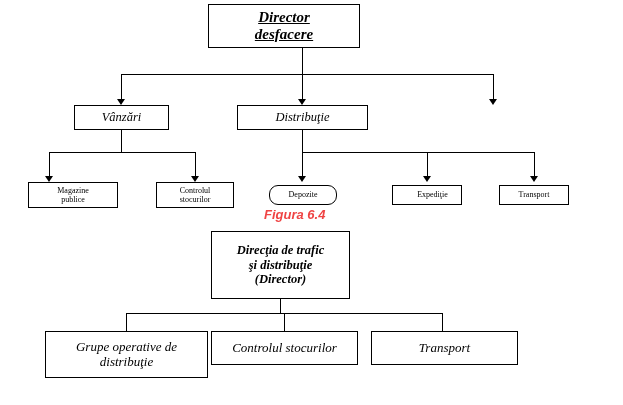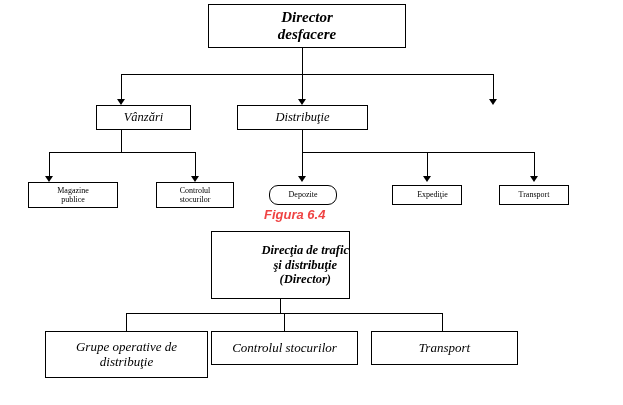--- a/index.html
+++ b/index.html
@@ -76,37 +76,37 @@
     border-right: 4px solid transparent;
     border-top: 6px solid #000000;
     z-index: 1;
   }
 </style>
 </head>
 <body>
 
 <div id="page">
 
-  <div class="box b-director" style="left:208px; top:4px; width:198px; height:44px;">
+  <div class="box b-director" style="left:208px; top:4px; width:152px; height:44px;text-decoration:underline;">
     <span>Director
 desfacere</span>
   </div>
 
   <div class="ln vln" style="left:302px; top:48px; width:1px; height:26px;"></div>
 
   <div class="ln hln" style="left:121px; top:74px; width:372px; height:1px;"></div>
 
   <div class="ln vln" style="left:121px; top:74px; width:1px; height:26px;"></div>
   <div class="arrow" style="left:117px; top:99px;"></div>
   <div class="ln vln" style="left:302px; top:74px; width:1px; height:26px;"></div>
   <div class="arrow" style="left:298px; top:99px;"></div>
   <div class="ln vln" style="left:493px; top:74px; width:1px; height:26px;"></div>
   <div class="arrow" style="left:489px; top:99px;"></div>
 
-  <div class="box b-lvl2" style="left:74px; top:105px; width:95px; height:25px;margin-left:22px;">
+  <div class="box b-lvl2" style="left:74px; top:105px; width:95px; height:25px;">
     <span>Vânzări</span>
   </div>
   <div class="box b-lvl2" style="left:237px; top:105px; width:131px; height:25px;">
     <span>Distribuţie</span>
   </div>
 
   <div class="ln vln" style="left:121px; top:130px; width:1px; height:22px;"></div>
   <div class="ln hln" style="left:49px; top:152px; width:146px; height:1px;"></div>
   <div class="ln vln" style="left:49px; top:152px; width:1px; height:25px;"></div>
   <div class="arrow" style="left:45px; top:176px;"></div>
@@ -135,21 +135,21 @@
   </div>
   <div class="box b-lvl3" style="left:392px; top:185px; width:70px; height:20px;padding-left:11px;">
     <span>Expediţie</span>
   </div>
   <div class="box b-lvl3" style="left:499px; top:185px; width:70px; height:20px;">
     <span>Transport</span>
   </div>
 
   <div class="fig-caption" style="left:264px; top:207px;">Figura 6.4</div>
 
-  <div class="box b-dir2" style="left:211px; top:231px; width:139px; height:68px;justify-content:flex-end;">
+  <div class="box b-dir2" style="left:211px; top:231px; width:139px; height:68px;">
     <span>Direcţia de trafic
 şi distribuţie
 (Director)</span>
   </div>
 
   <div class="ln vln" style="left:280px; top:299px; width:1px; height:14px;"></div>
   <div class="ln hln" style="left:126px; top:313px; width:316px; height:1px;"></div>
   <div class="ln vln" style="left:126px; top:313px; width:1px; height:18px;"></div>
   <div class="ln vln" style="left:284px; top:313px; width:1px; height:18px;"></div>
   <div class="ln vln" style="left:442px; top:313px; width:1px; height:18px;"></div>

